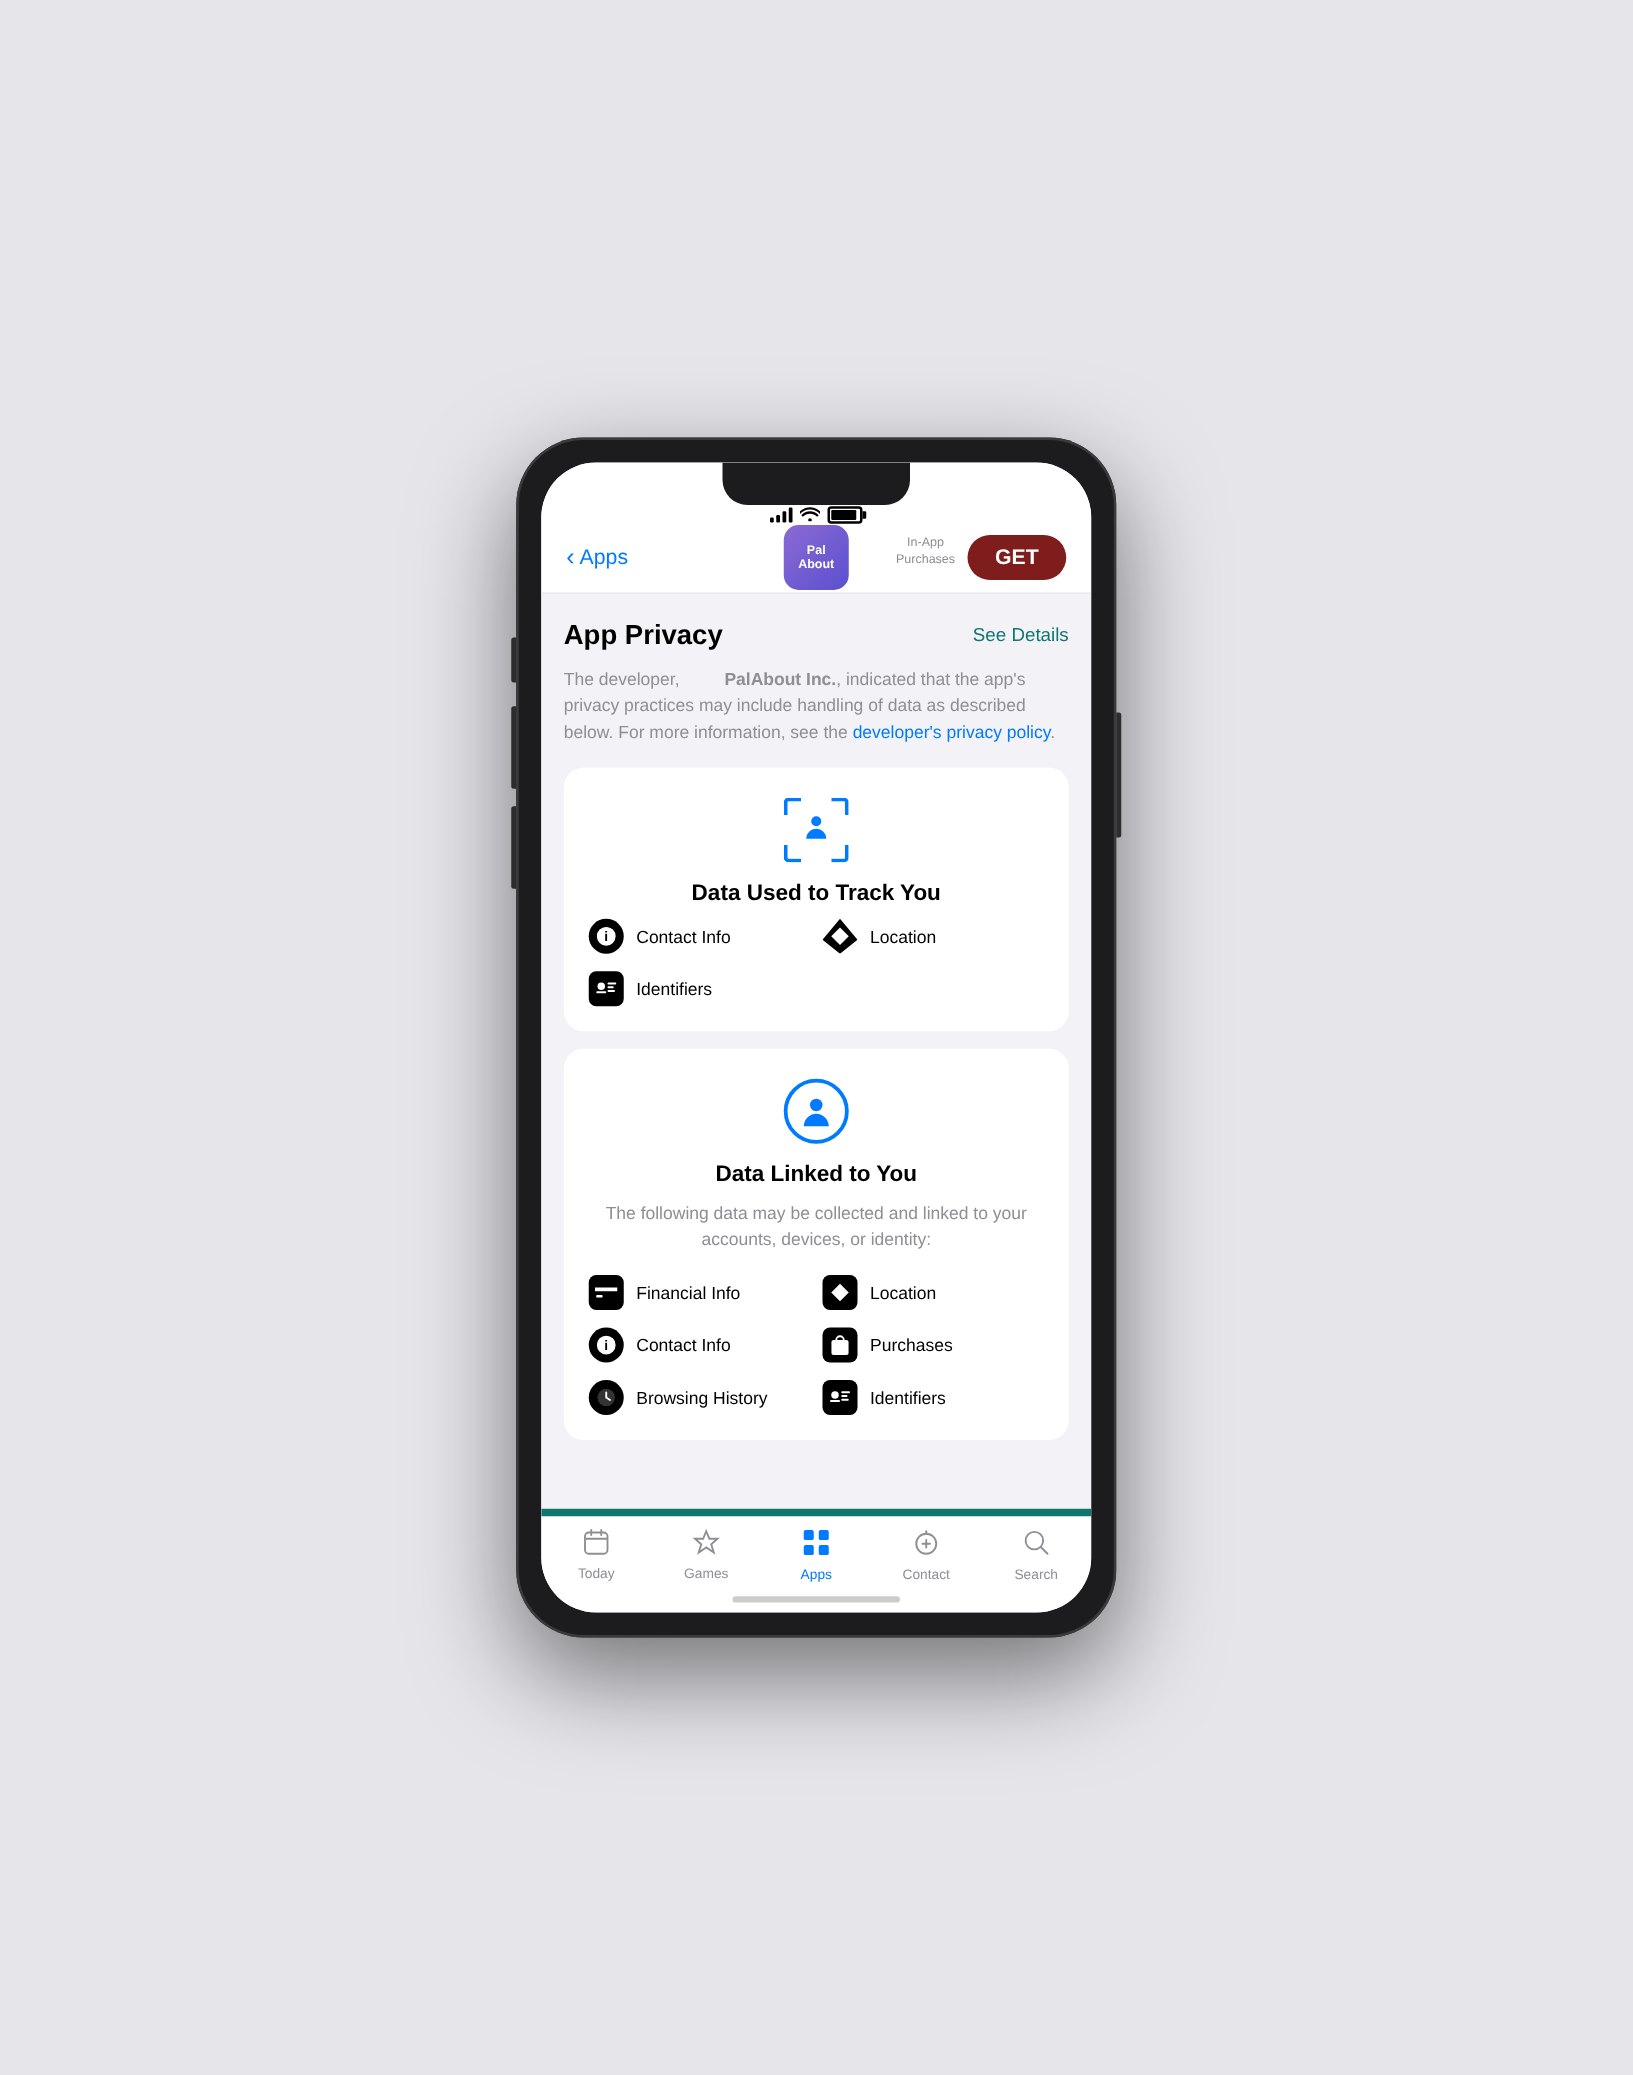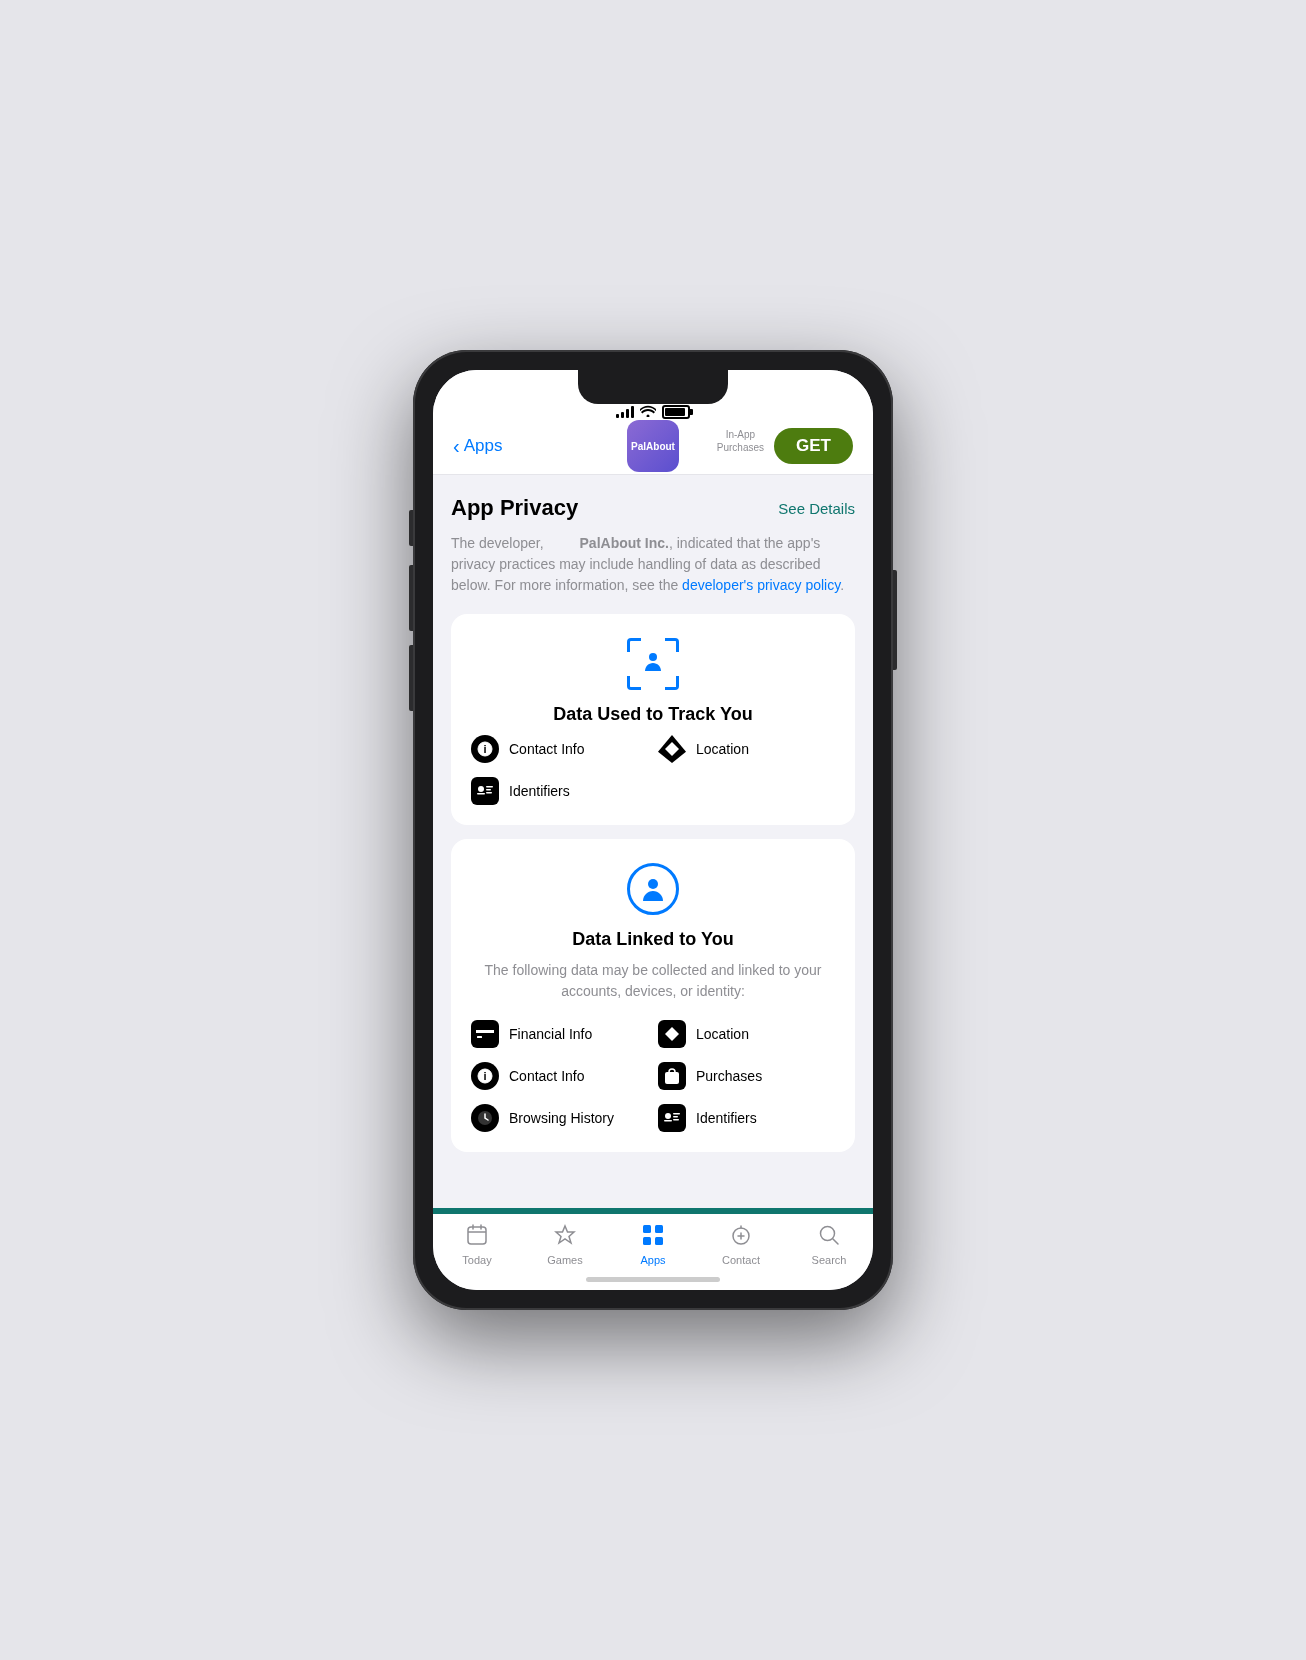--- a/index.html
+++ b/index.html
@@ -177,21 +177,21 @@
       color: #007aff;
     }
     .nav-app-icon {
       width: 52px;
       height: 52px;
       border-radius: 12px;
       background: linear-gradient(135deg, #8b6ad4, #5b4fcf);
       display: flex;
       align-items: center;
       justify-content: center;
-      flex-direction: row;
+      flex-direction: column;
       position: absolute;
       left: 50%;
       transform: translateX(-50%);
     }
     .nav-app-icon-text {
       color: white;
       font-size: 10px;
       font-weight: 700;
       line-height: 1.1;
       text-align: center;
@@ -200,21 +200,21 @@
       display: flex;
       gap: 10px;
     }
     .nav-iap-text {
       font-size: 10px;
       color: #8e8e93;
       text-align: center;
       line-height: 1.3;
     }
     .get-button {
-      background: #4d7c0f;
+      background: #7f1d1d;
       color: white;
       font-size: 17px;
       font-weight: 600;
       padding: 8px 22px;
       border-radius: 22px;
       border: none;
       cursor: pointer;
     }
 
     

